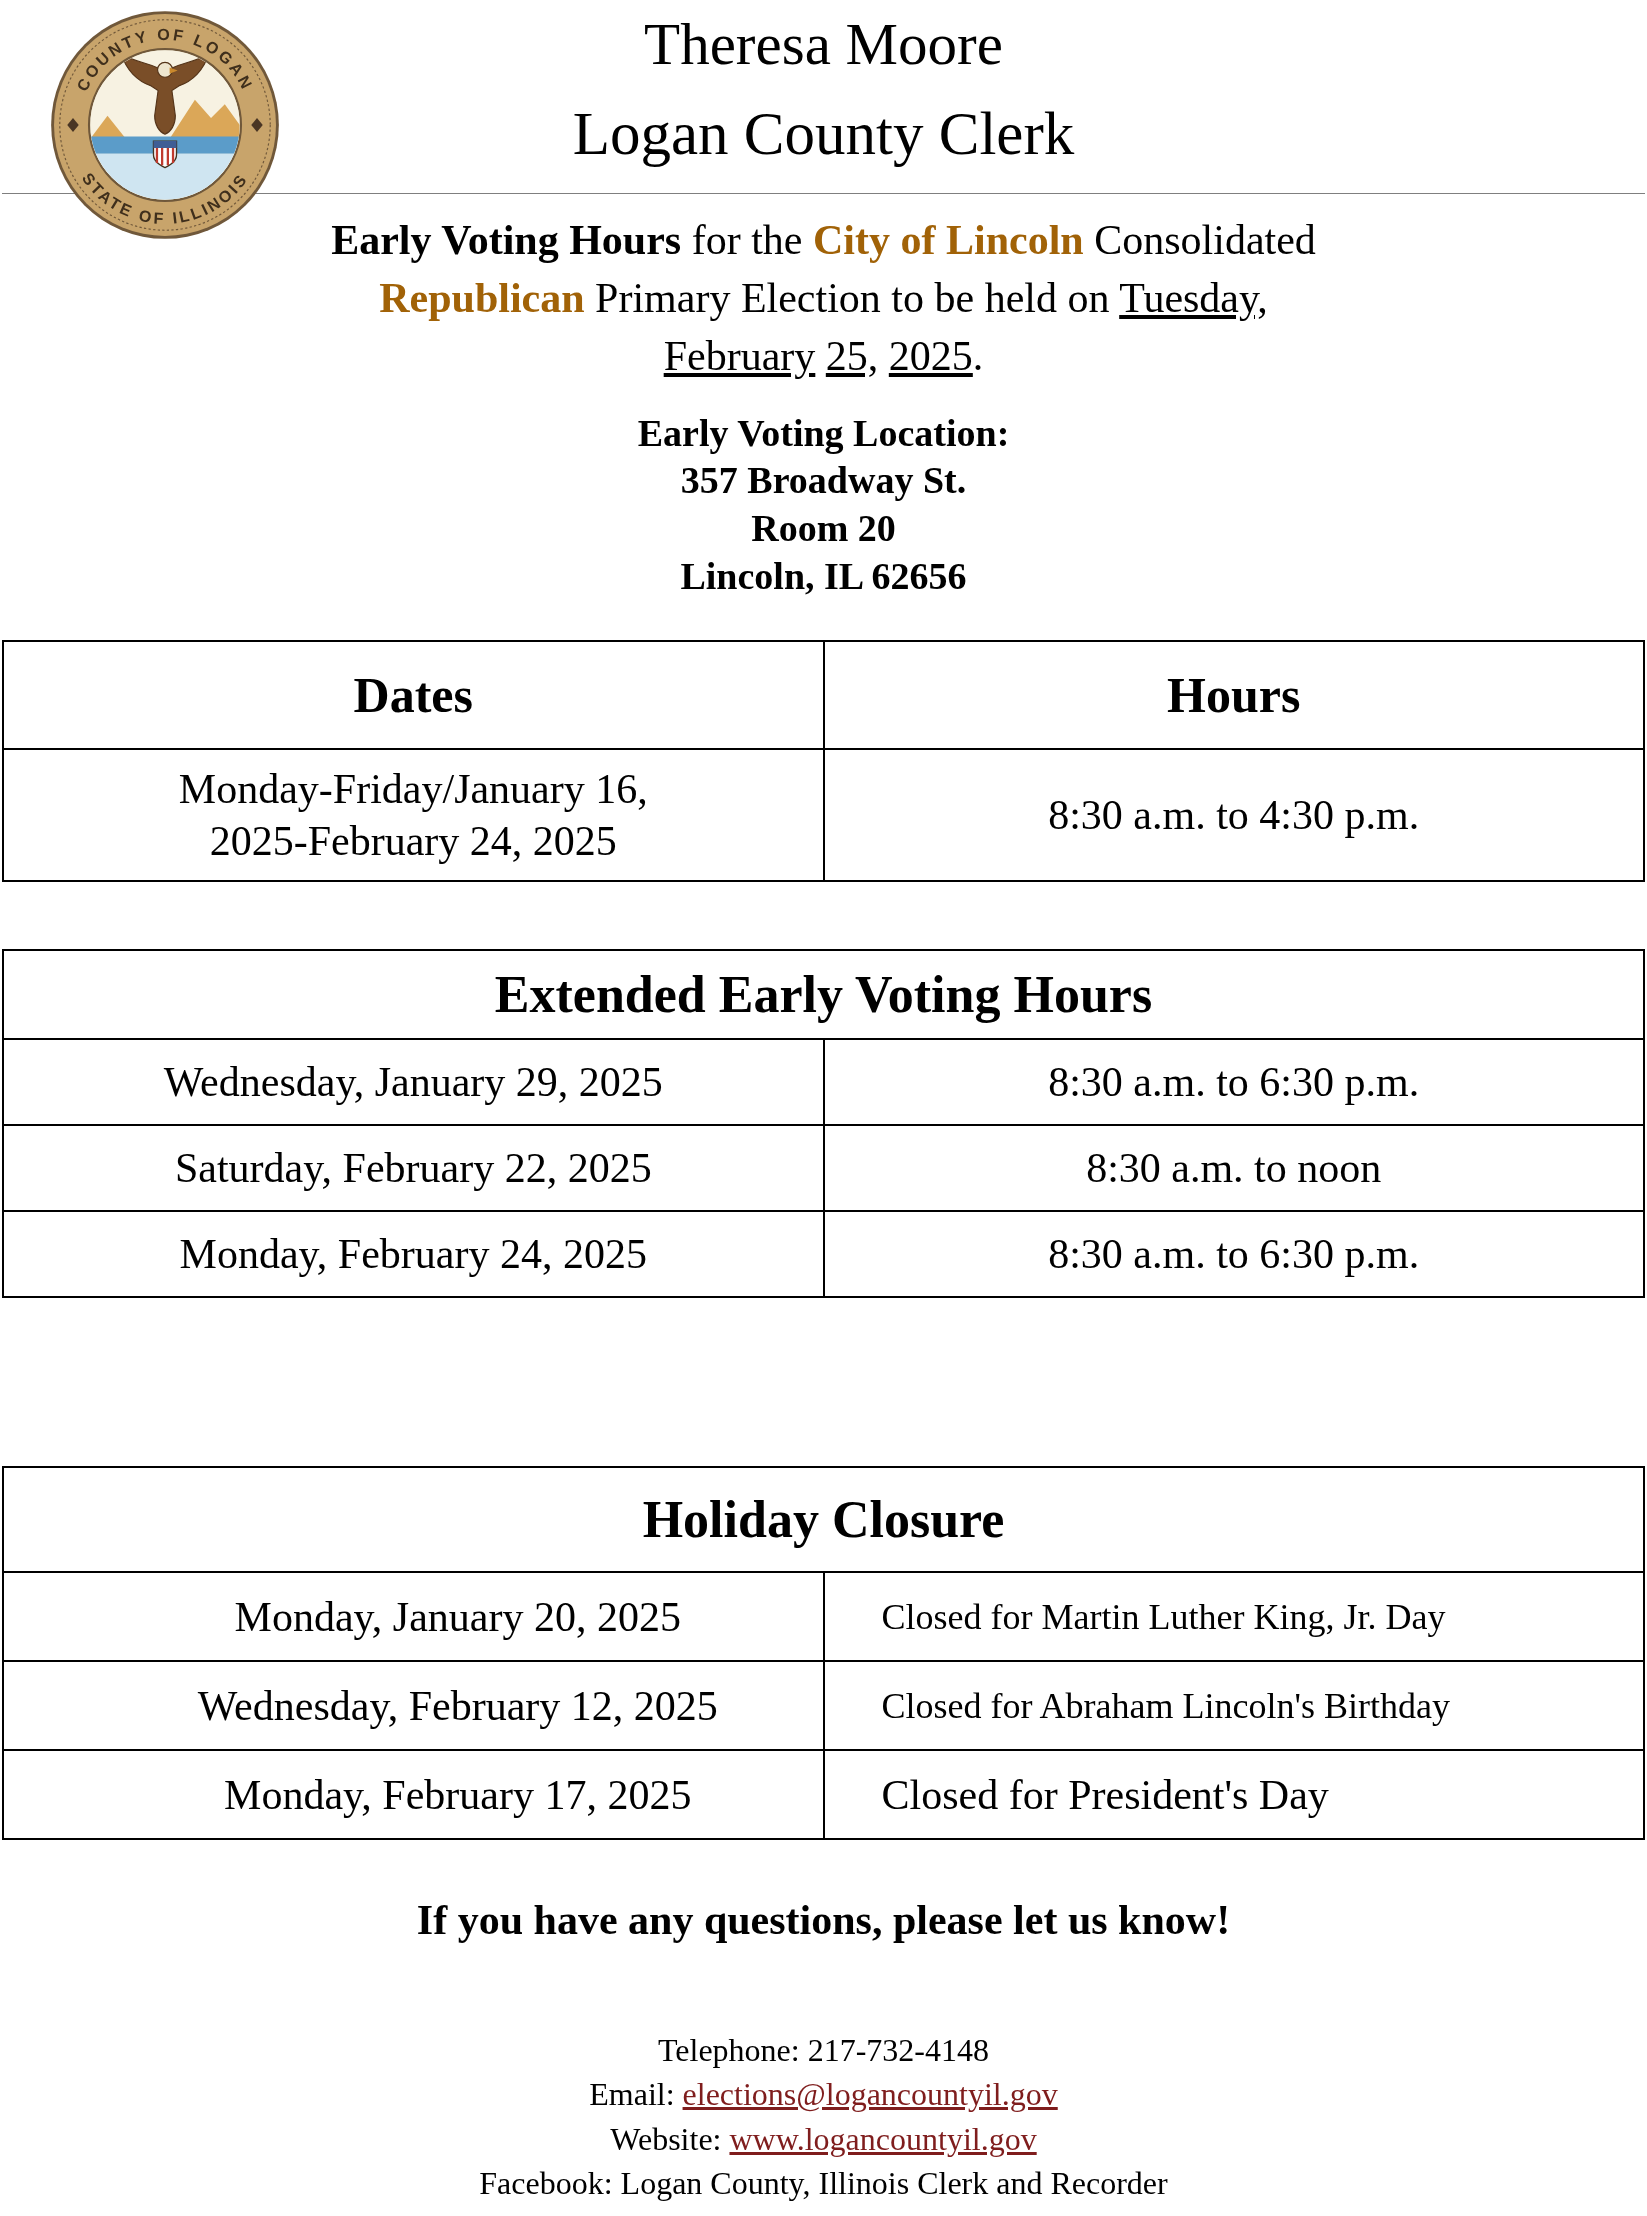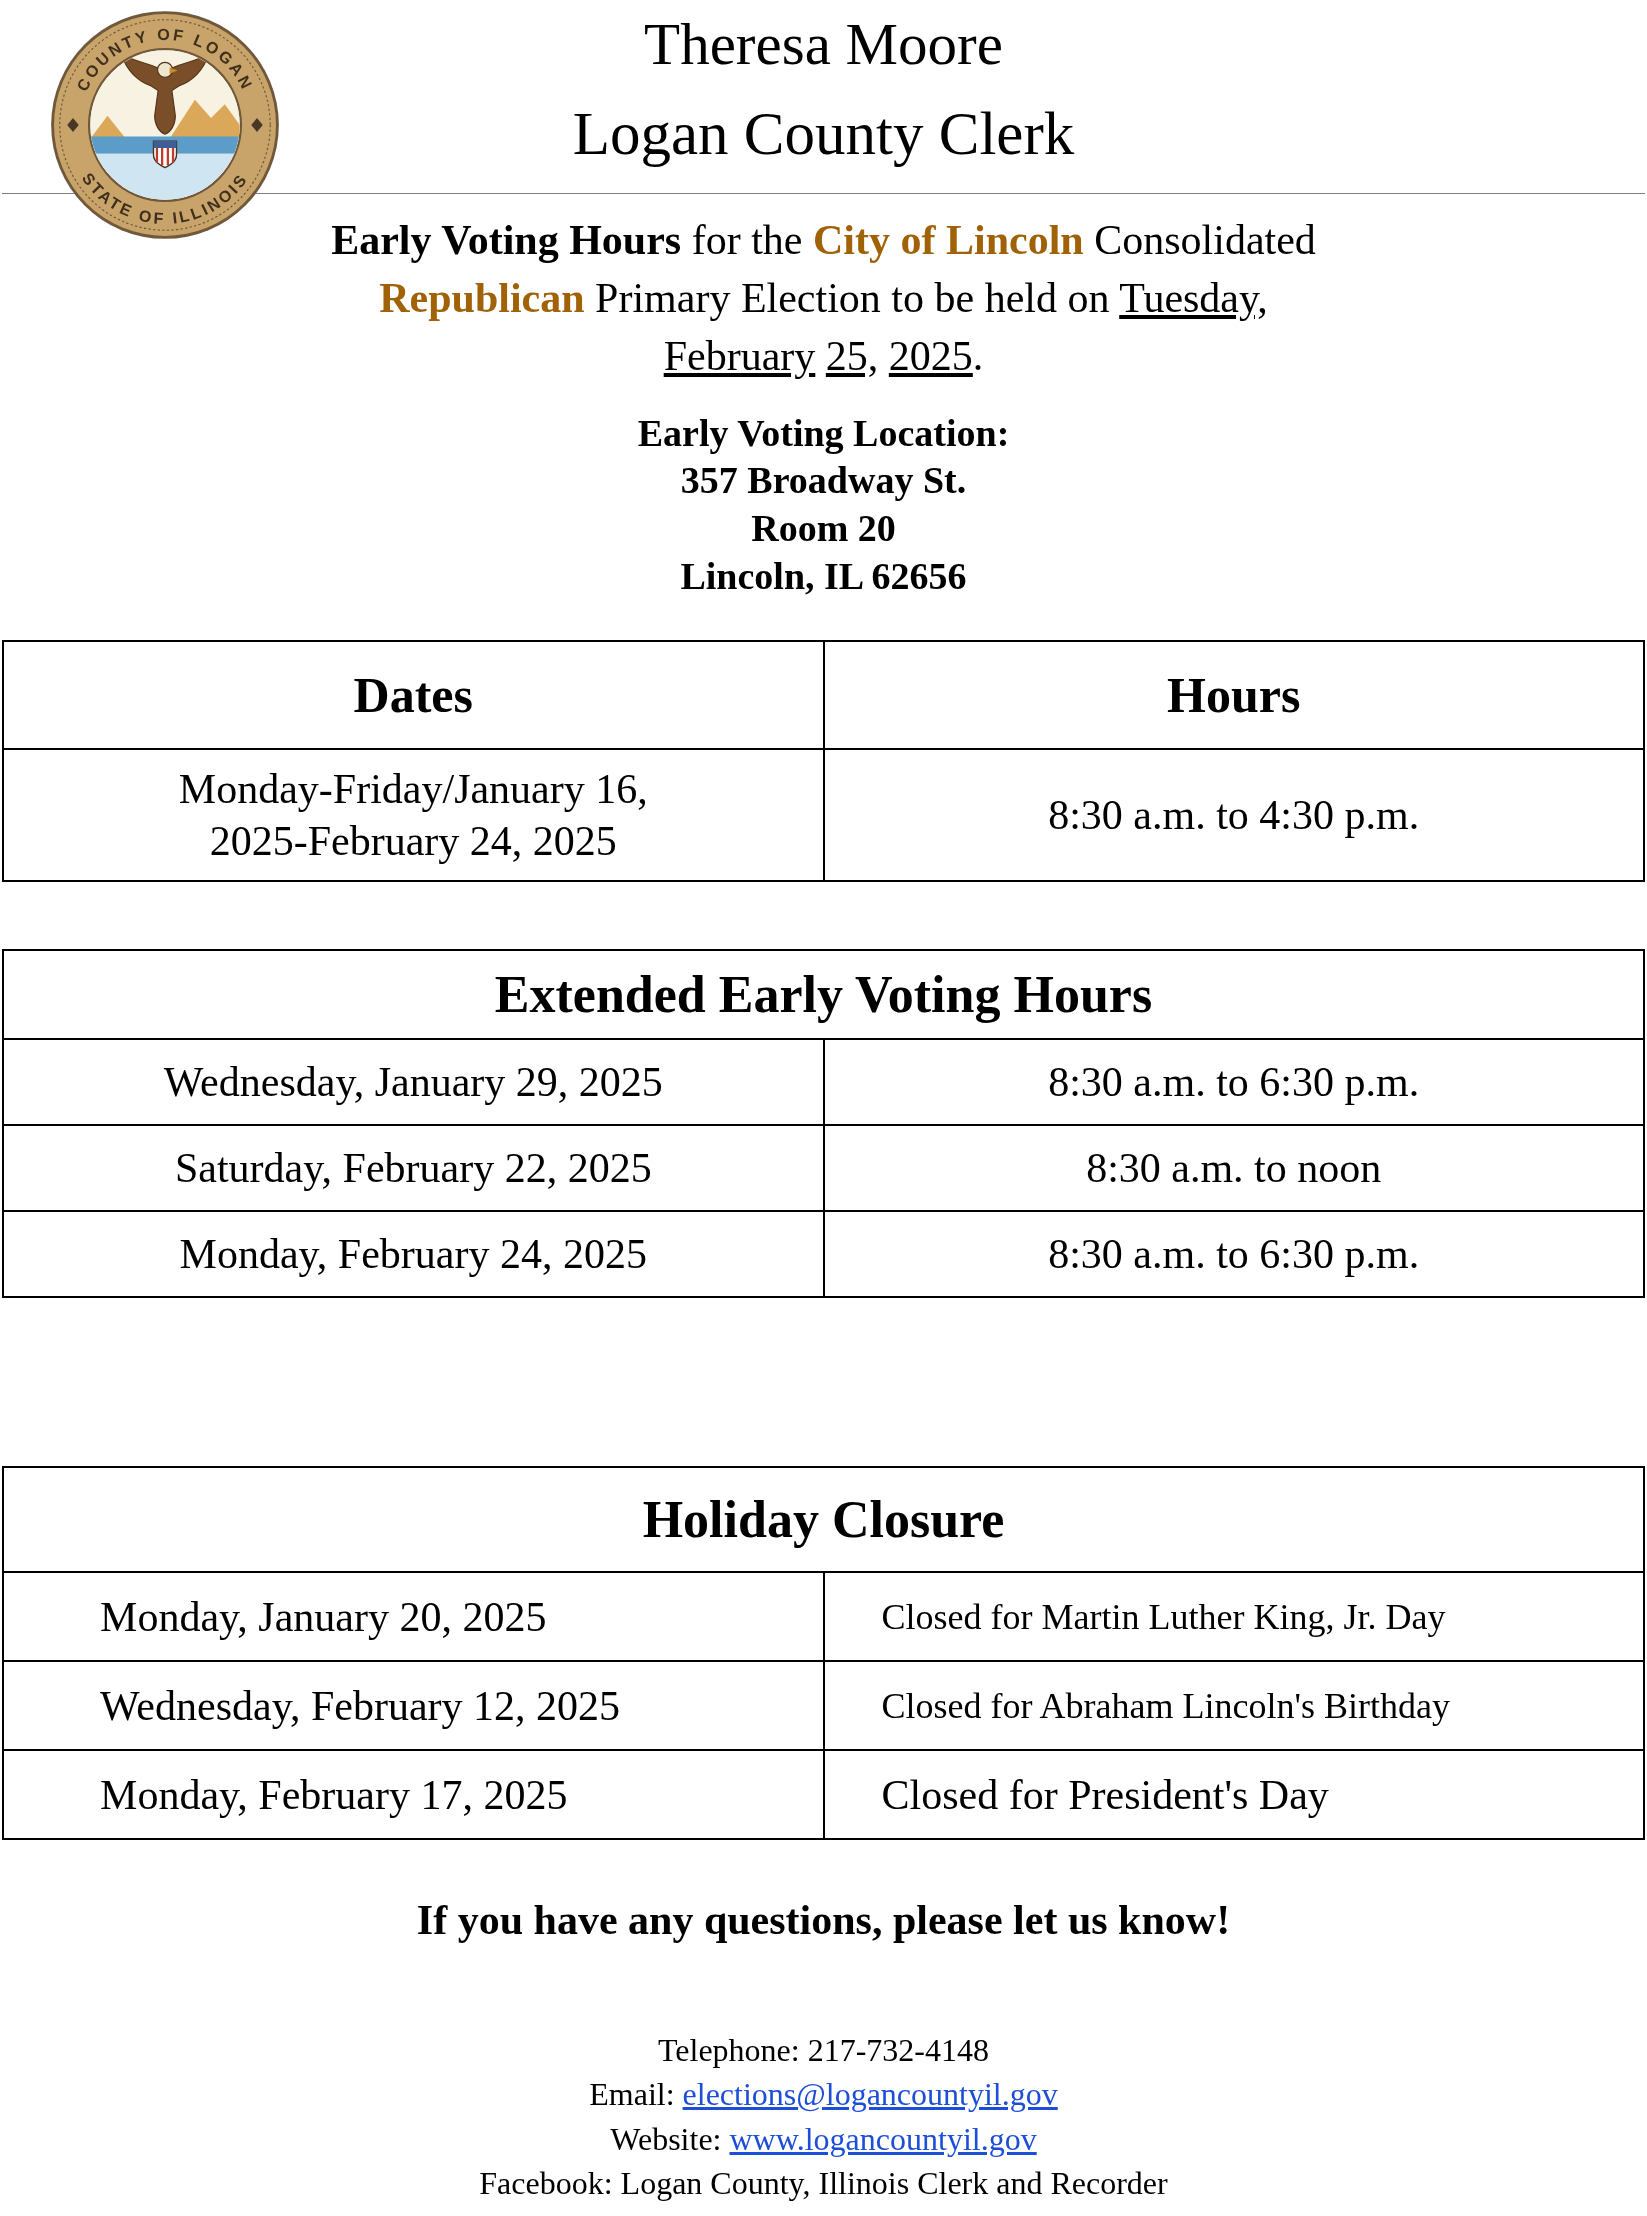--- a/index.html
+++ b/index.html
@@ -86,21 +86,21 @@
   .t1 td { font-size: 42px; padding: 12.6px 7px; line-height: 1.25; }
 
   .t2 { margin-top: 67px; }
   .t2 th { font-size: 52px; padding: 14px 7px; }
   .t2 td { font-size: 42px; padding: 18px 7px; }
 
   .t3 { margin-top: 168px; }
   .t3 th { font-size: 52px; padding: 22px 7px; }
   .t3 td.date-cell {
     font-size: 42px;
-    text-align: left;
+    text-align: center;
     padding: 19.5px 7px 19.5px 96px;
   }
   .t3 td.reason-cell {
     font-size: 36px;
     text-align: left;
     padding: 22.3px 7px 22.3px 57px;
   }
   .t3 td.reason-cell.big {
     font-size: 42px;
     padding: 19.5px 7px 19.5px 57px;
@@ -112,21 +112,21 @@
     font-size: 42px;
     margin: 56px 0 0 0;
   }
   .contact {
     text-align: center;
     font-size: 32px;
     line-height: 1.38;
     margin-top: 84px;
   }
   .contact a {
-    color: #1d4ed8;
+    color: #7f1d1d;
     text-decoration: underline;
   }
 </style>
 </head>
 <body>
 
 <div class="page">
 
   <svg class="seal" viewBox="0 0 200 200" aria-hidden="true">
     <defs>

